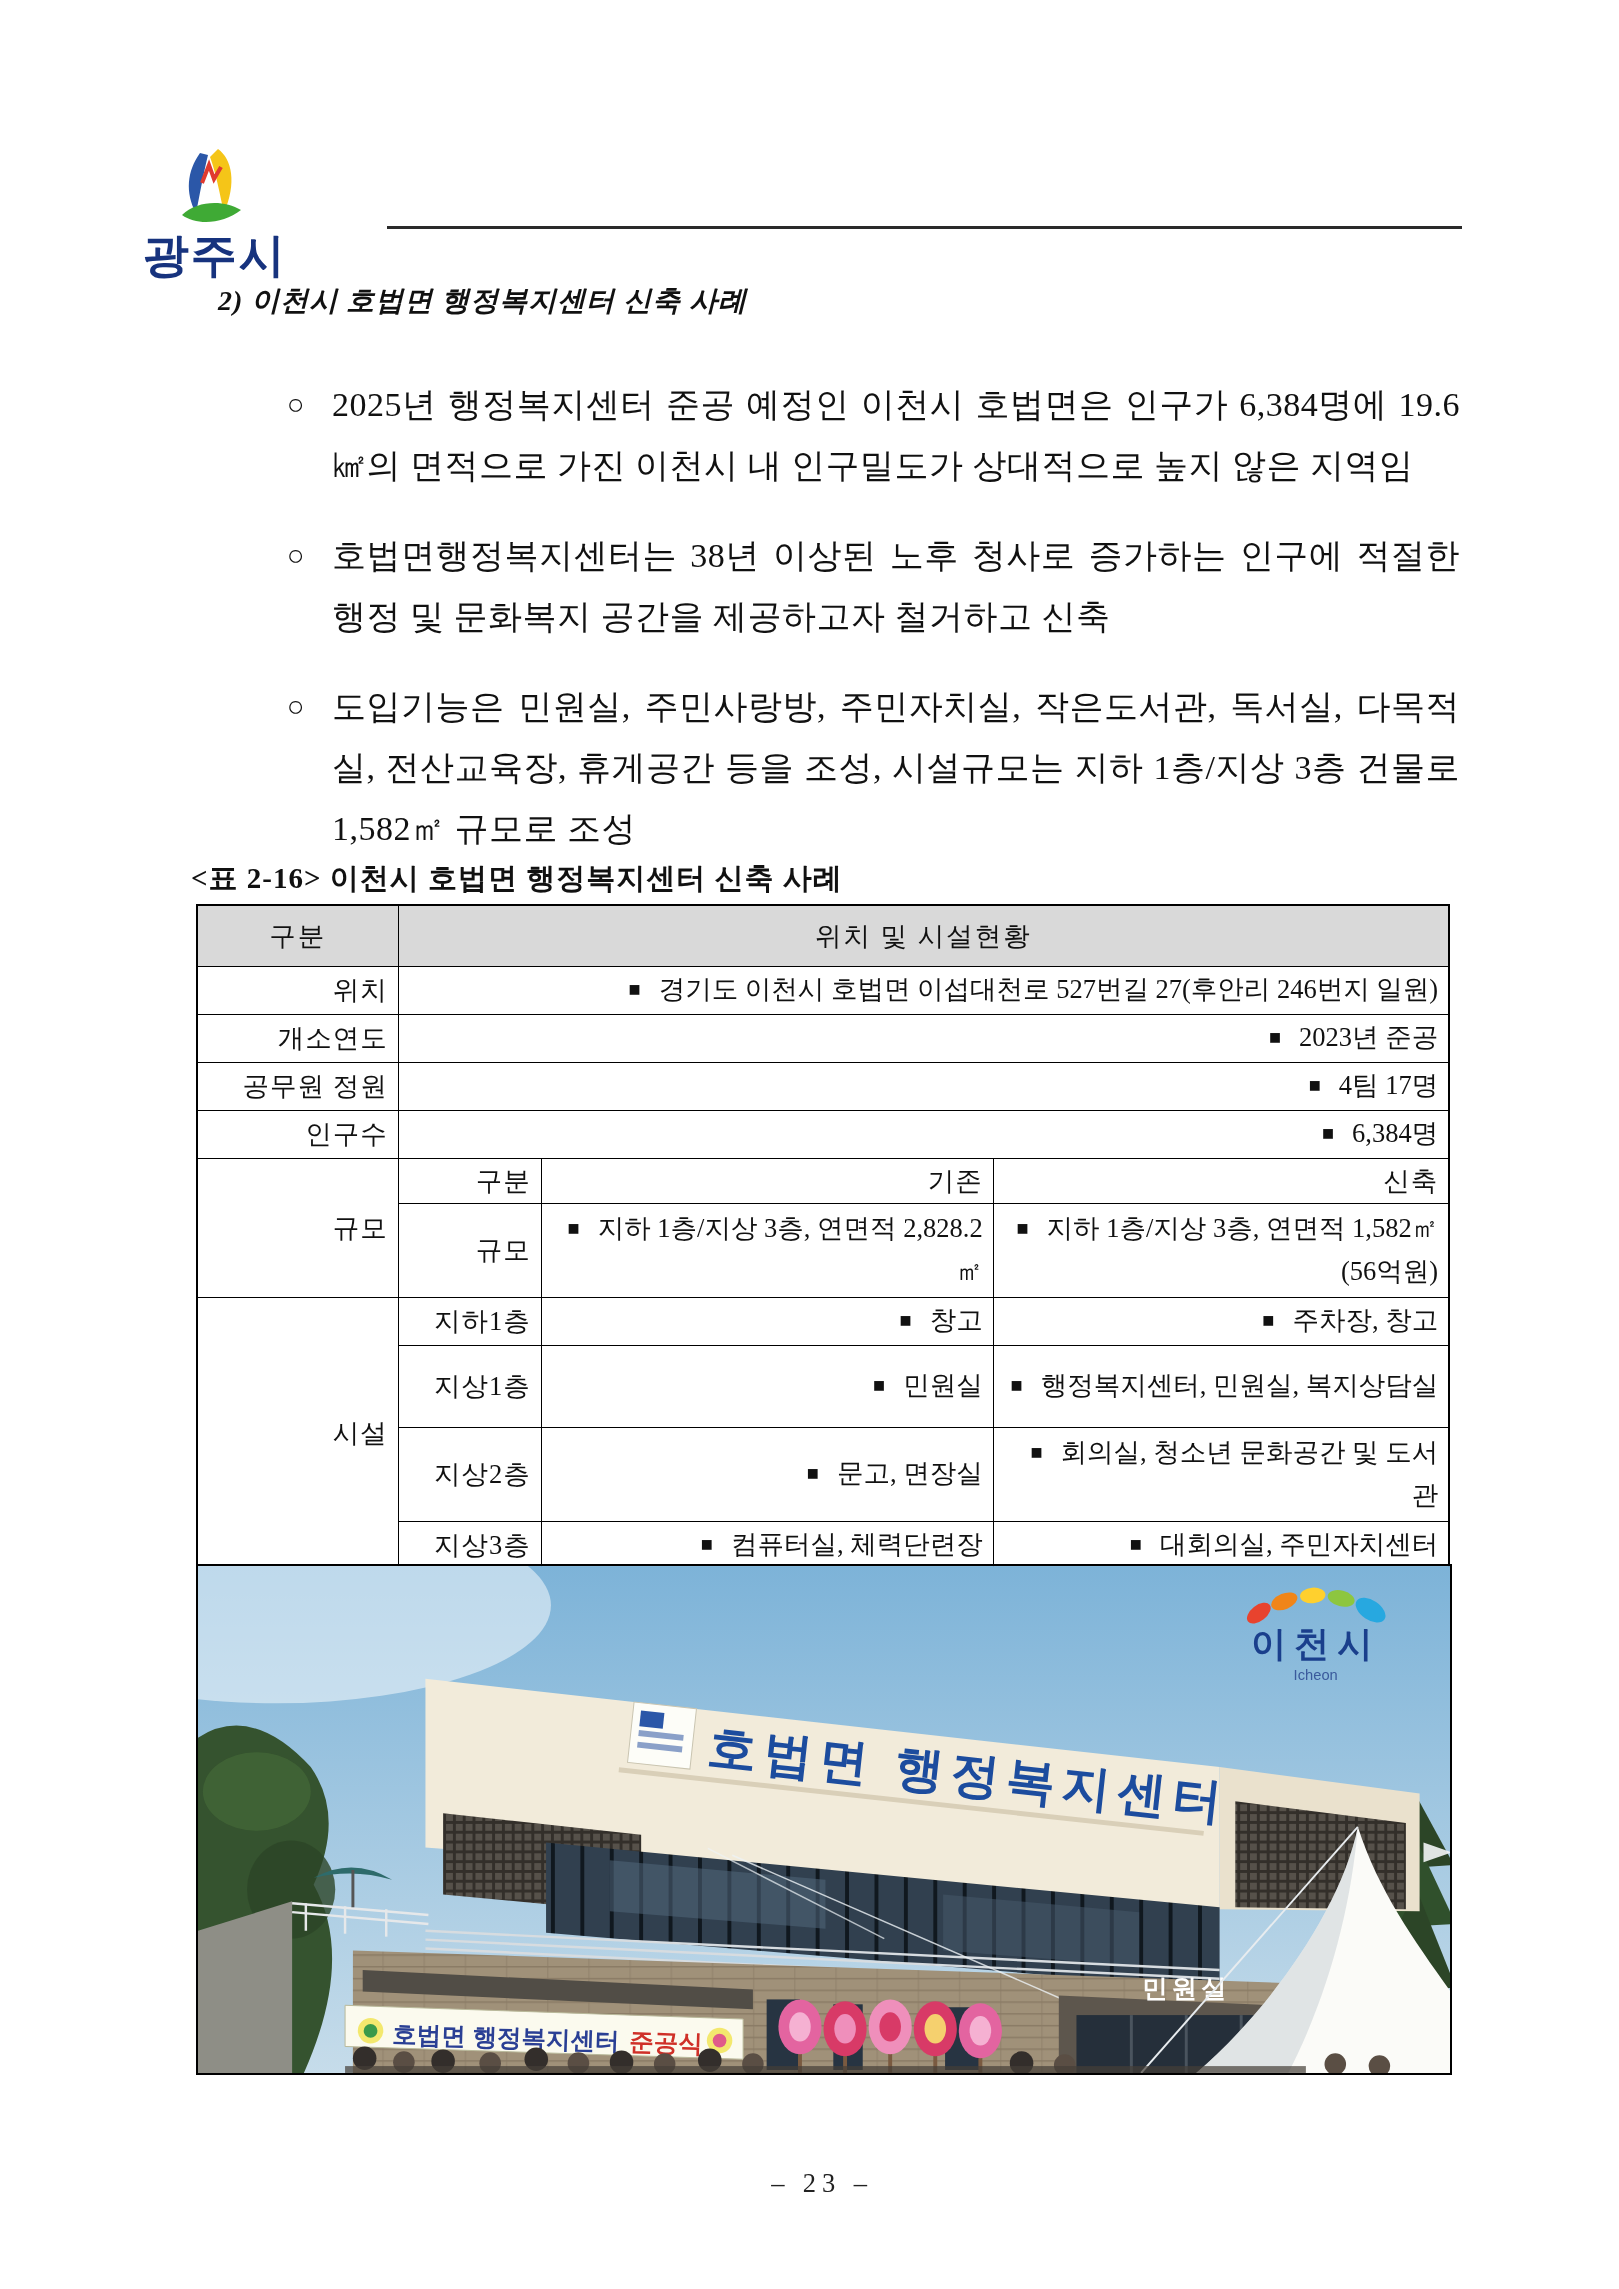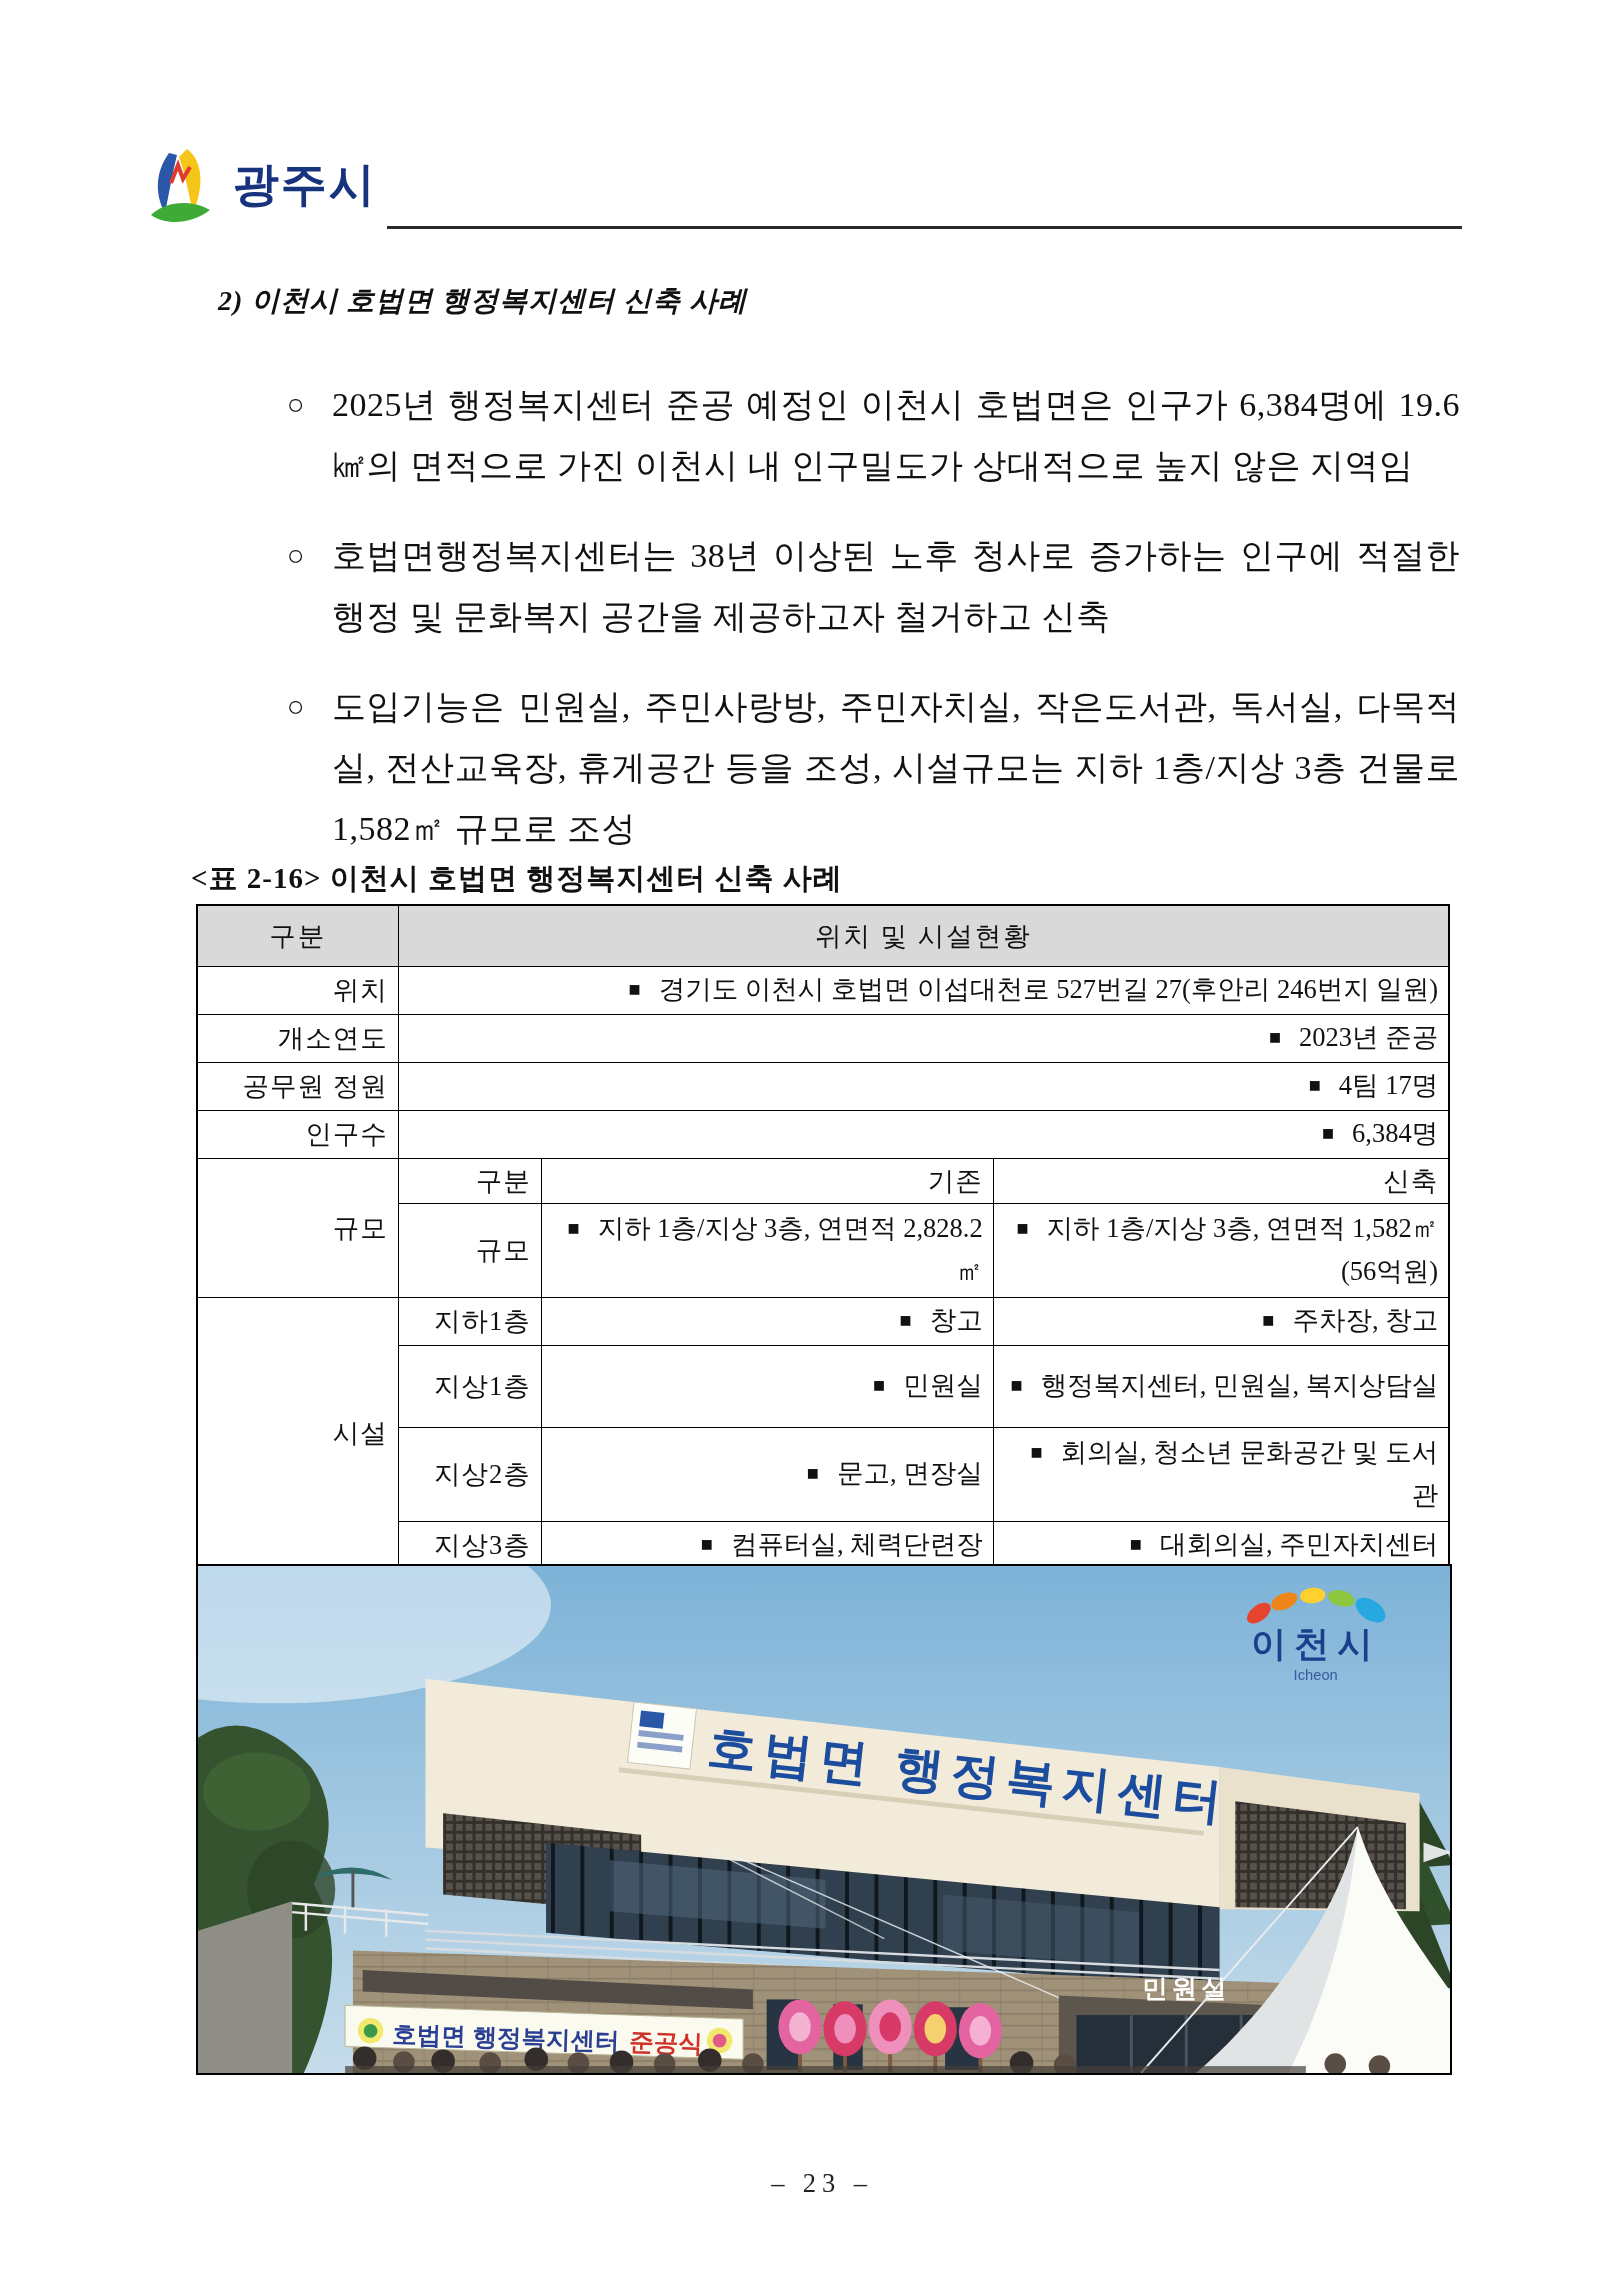--- a/index.html
+++ b/index.html
@@ -2,21 +2,21 @@
 <html><head>
 <meta charset="utf-8">
 <style>
   html,body{margin:0;padding:0;background:#e8e8e8;}
   .page{
     position:relative;width:1619px;height:2290px;margin:0 auto;
     background:#ffffff;overflow:hidden;
     font-family:"Liberation Serif","DejaVu Serif",serif;color:#111;
   }
   
-  .hdr-row{position:absolute;left:135px;top:145px;display:flex;align-items:center;}
+  .hdr-row{position:absolute;left:135px;top:145px;display:flex;align-items:center;flex-direction:column;}
   .hdr-logo{width:90px;height:80px;flex:0 0 auto;}
   .hdr-city{font-family:"Liberation Sans","DejaVu Sans",sans-serif;
     font-size:46px;font-weight:bold;color:#17337e;margin-left:7.8px;letter-spacing:2px;}
   .hdr-title{font-size:33px;color:#161616;margin-left:21.6px;letter-spacing:1px;white-space:nowrap;}
   .hdr-rule{position:absolute;left:387px;top:226px;width:1075px;height:2.9px;background:#2a2a2a;}
   
   .sec-heading{position:absolute;left:218px;top:282px;font-size:28px;font-weight:bold;letter-spacing:1px;font-style:italic;}
   .bullets{position:absolute;left:287px;top:374px;width:1173px;}
   .bullet{display:flex;margin-bottom:29px;}
   .bullet .mark{flex:0 0 45px;font-size:29px;line-height:61px;}

